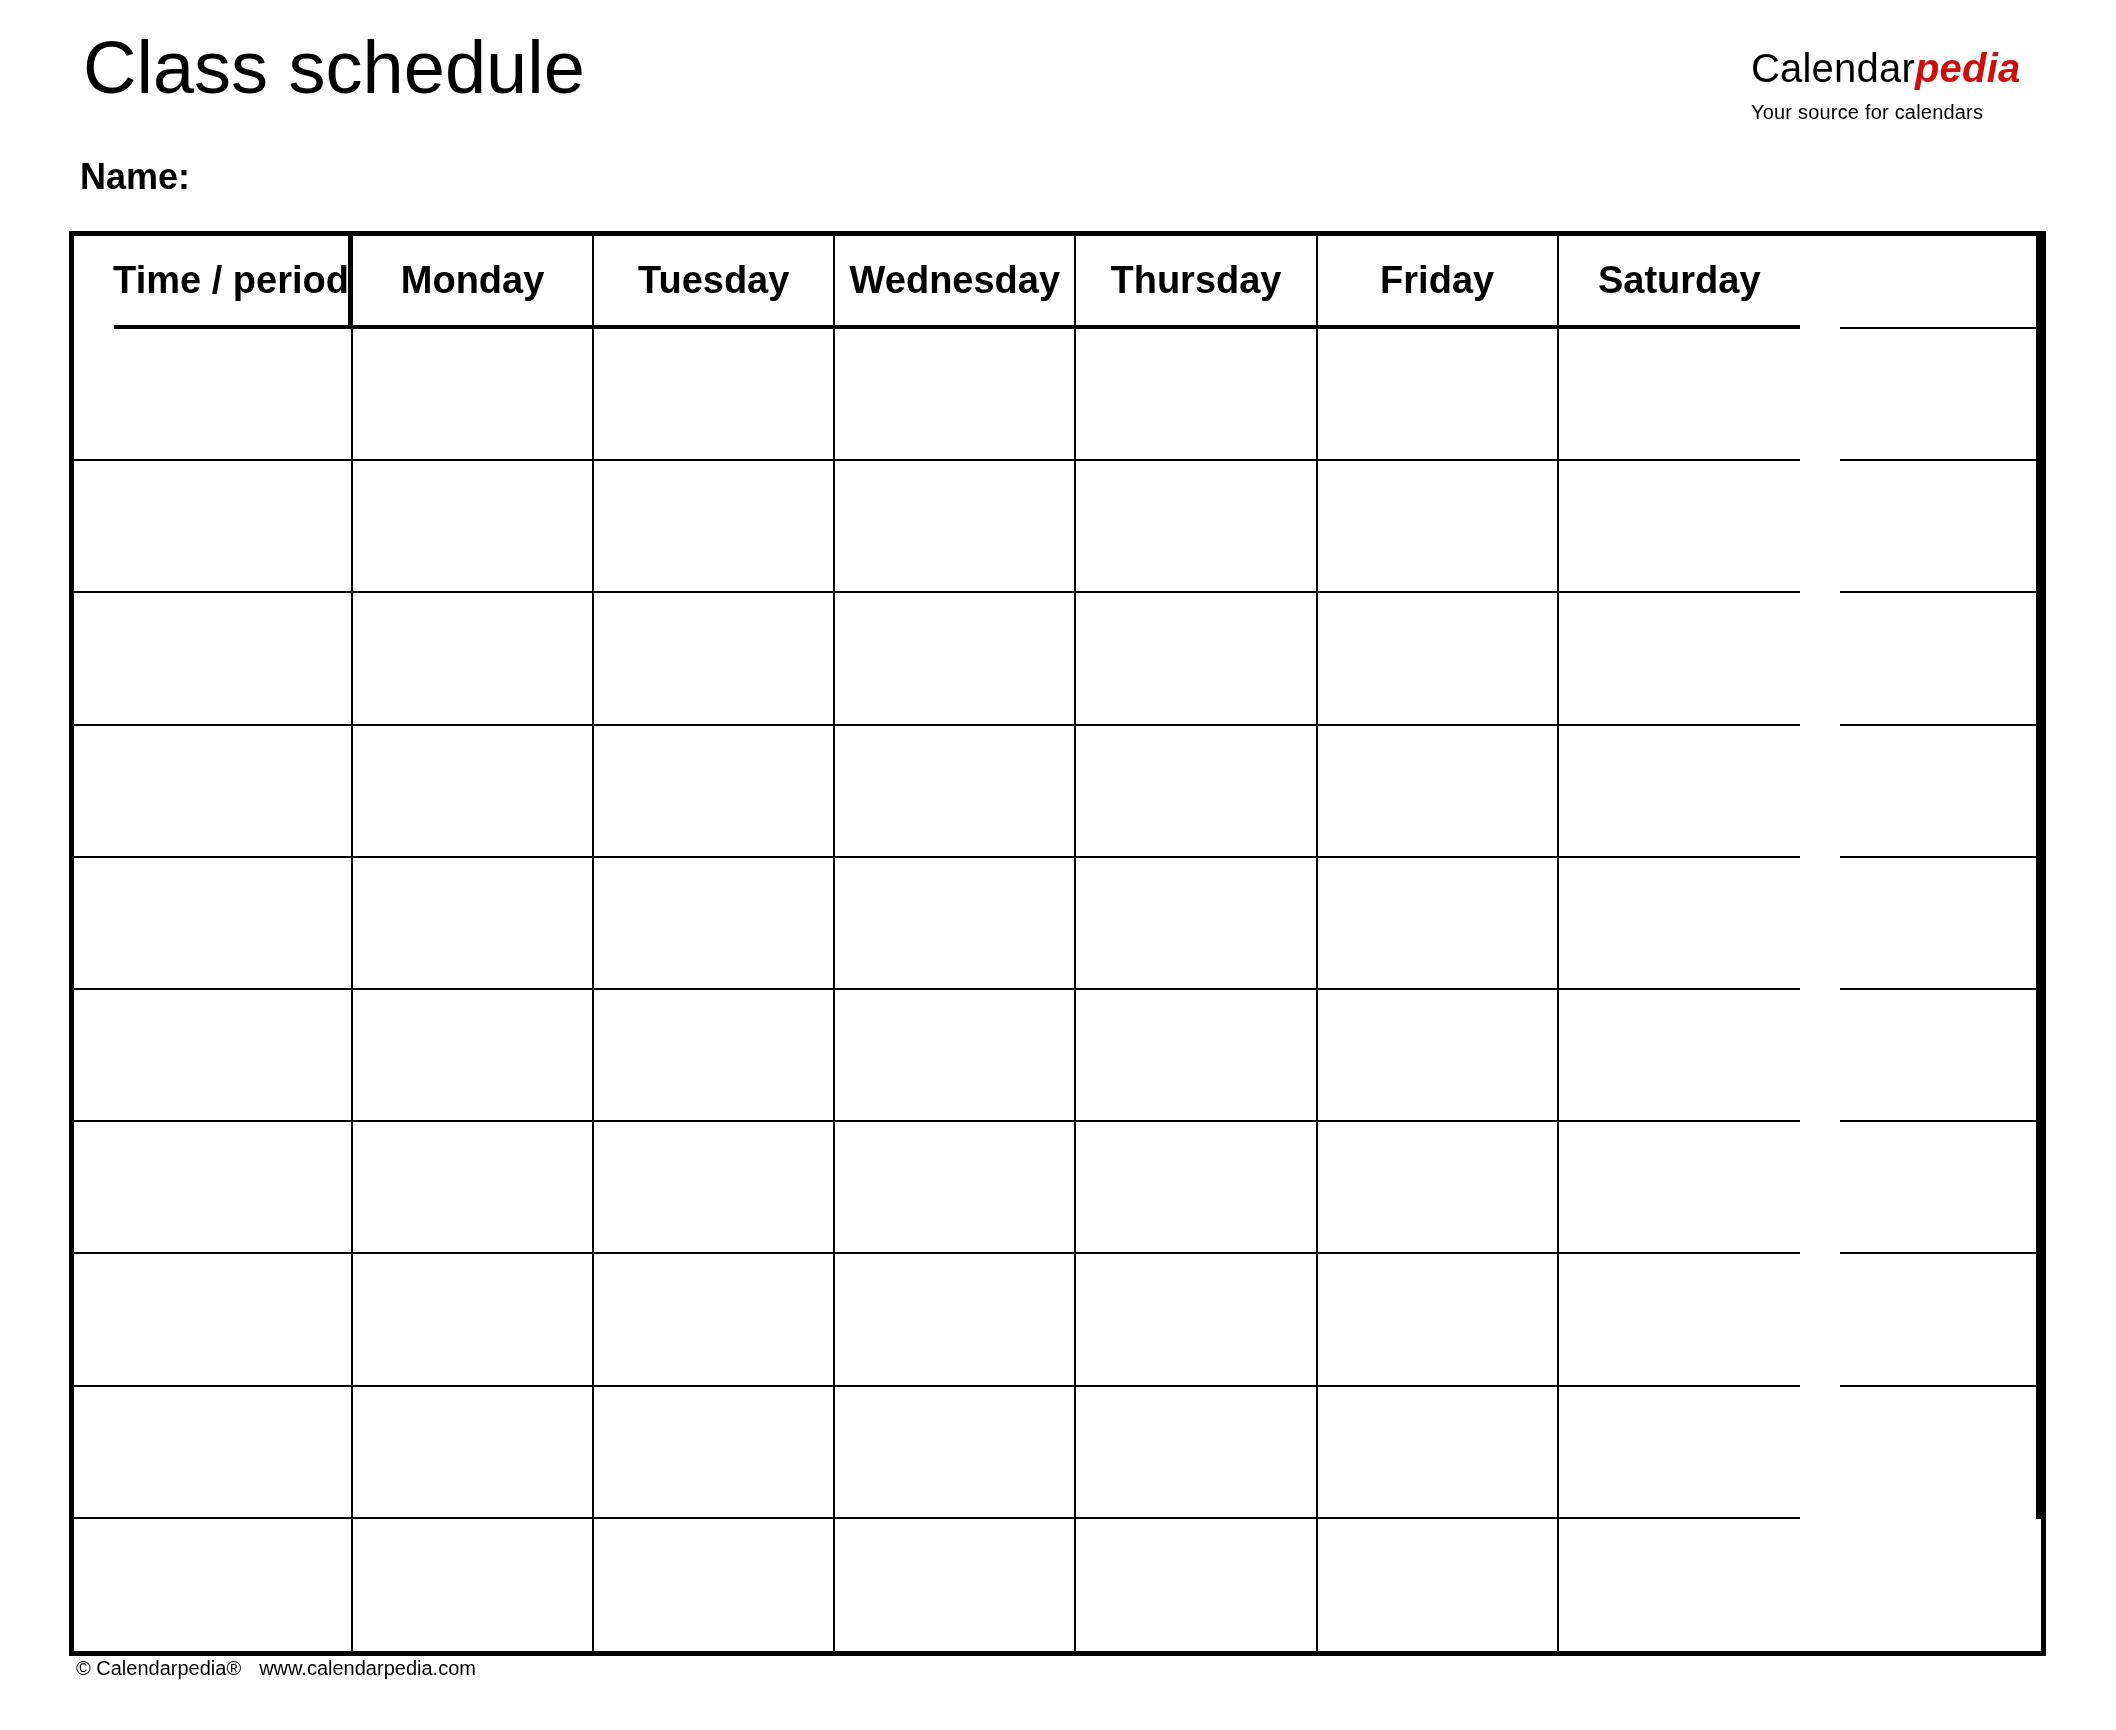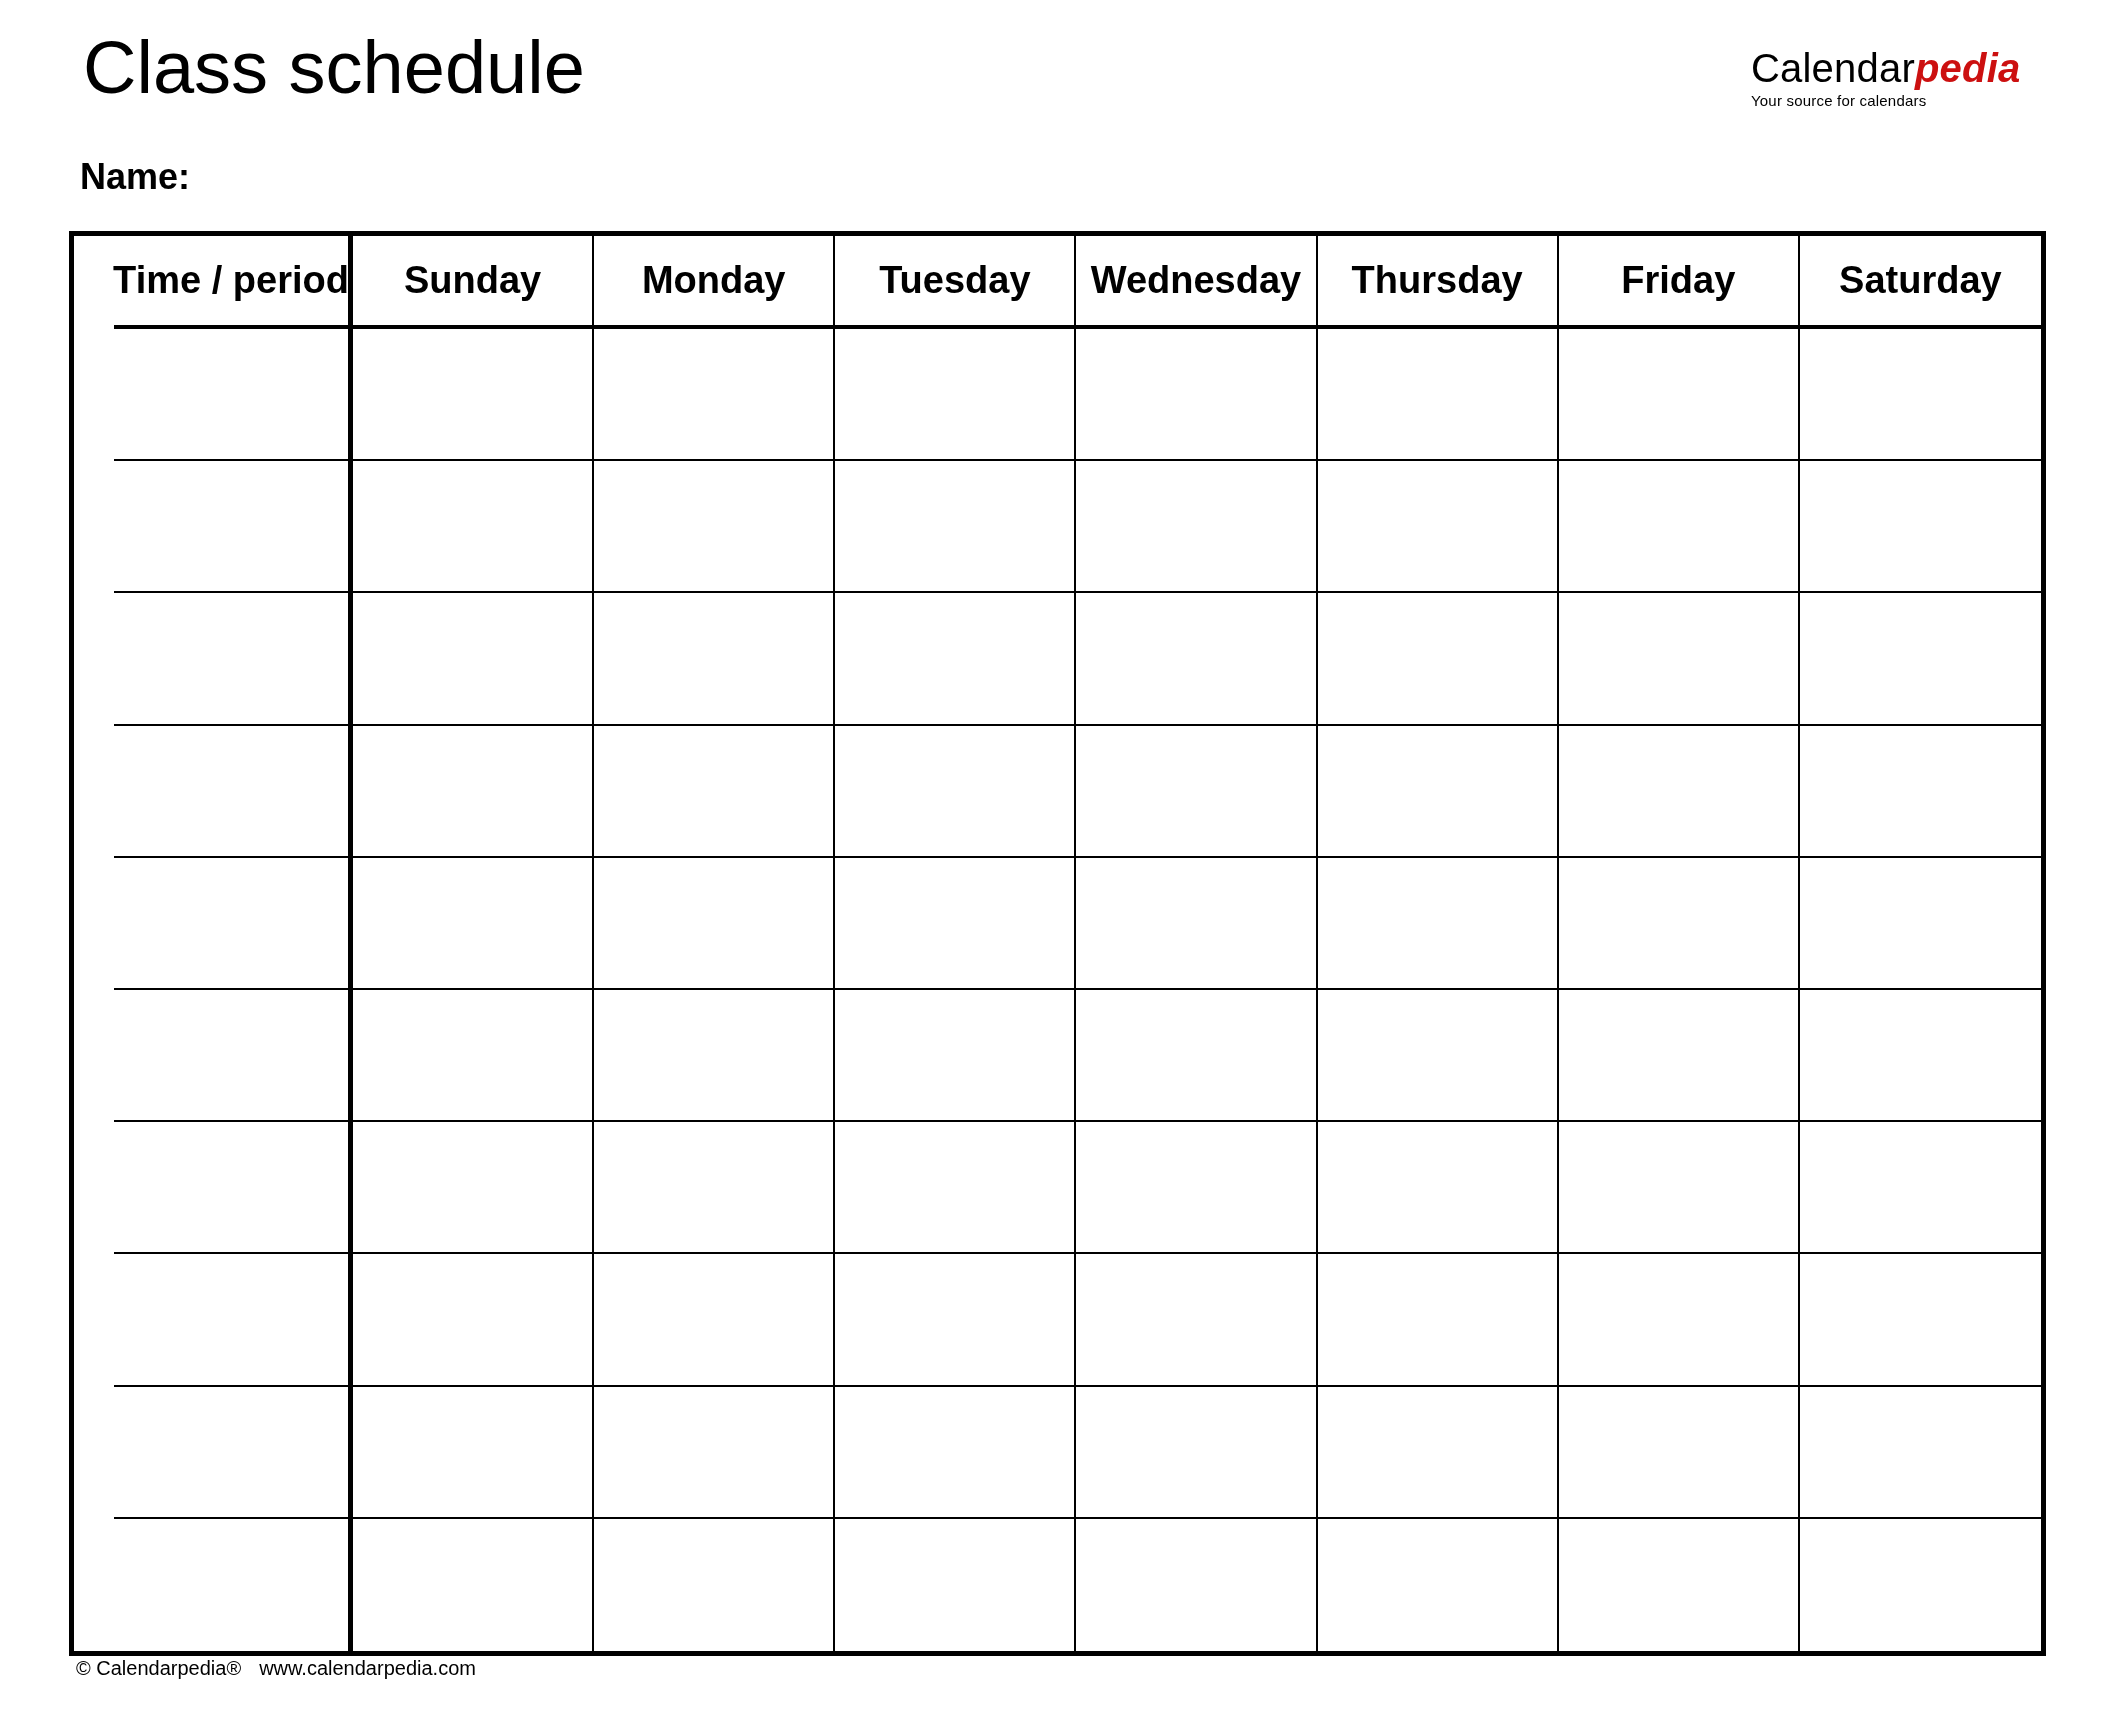--- a/index.html
+++ b/index.html
@@ -5,21 +5,21 @@
   html, body { margin:0; padding:0; background:#ffffff; }
   body { width:2116px; height:1731px; position:relative; overflow:hidden;
          font-family:"Liberation Sans", "DejaVu Sans", sans-serif; color:#000; }
   .title { position:absolute; left:83px; top:31px; font-size:74px; font-weight:normal;
            line-height:1; letter-spacing:0px; white-space:nowrap; }
   .name-label { position:absolute; left:80px; top:159px; font-size:36px; font-weight:bold;
                 line-height:1; white-space:nowrap;text-align:right; }
   .logo { position:absolute; left:1751px; top:48px; width:291px; text-align:left; }
   .logo-main { font-size:40px; line-height:1; white-space:nowrap; letter-spacing:0.2px; }
   .logo-main .pedia { color:#cc1010; font-weight:bold; font-style:italic; }
-  .logo-tag { font-size:15px; line-height:1; margin-top:5px; white-space:nowrap; letter-spacing:0.2px; }
+  .logo-tag { font-size:20px; line-height:1; margin-top:14px; white-space:nowrap; letter-spacing:0.2px; }
 
   .table { position:absolute; left:69px; top:231px; width:1977px; height:1425px;
            box-sizing:border-box; border:5px solid #000;
            display:grid;
            grid-template-columns: 279px repeat(7, 1fr);
            grid-template-rows: 93px repeat(10, 1fr); }
   .cell { box-sizing:border-box; border-right:2.5px solid #000; border-bottom:2.5px solid #000; }
   .cell.last-col { border-right:none; }
   .cell.last-row { border-bottom:none; }
   .cell.time-col { border-right:5.8px solid #000;margin-left:40px; }
@@ -34,21 +34,20 @@
 <div class="title">Class schedule</div>
 <div class="name-label">Name:</div>
 
 <div class="logo">
   <div class="logo-main"><span>Calendar</span><span class="pedia">pedia</span></div>
   <div class="logo-tag">Your source for calendars</div>
 </div>
 
 <div class="table" id="schedule">
   <div class="cell header time-col">Time / period</div>
-  <div class="cell header">Sunday</div>
   <div class="cell header">Monday</div>
   <div class="cell header">Tuesday</div>
   <div class="cell header">Wednesday</div>
   <div class="cell header">Thursday</div>
   <div class="cell header">Friday</div>
   <div class="cell header last-col">Saturday</div>
 <div class="cell time-col"></div>
     <div class="cell"></div>
     <div class="cell"></div>
     <div class="cell"></div>

